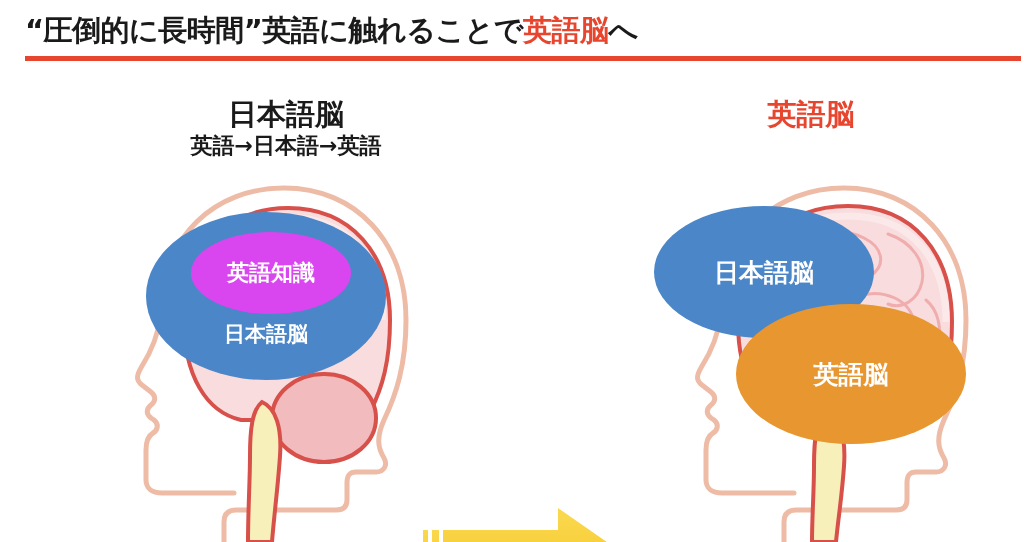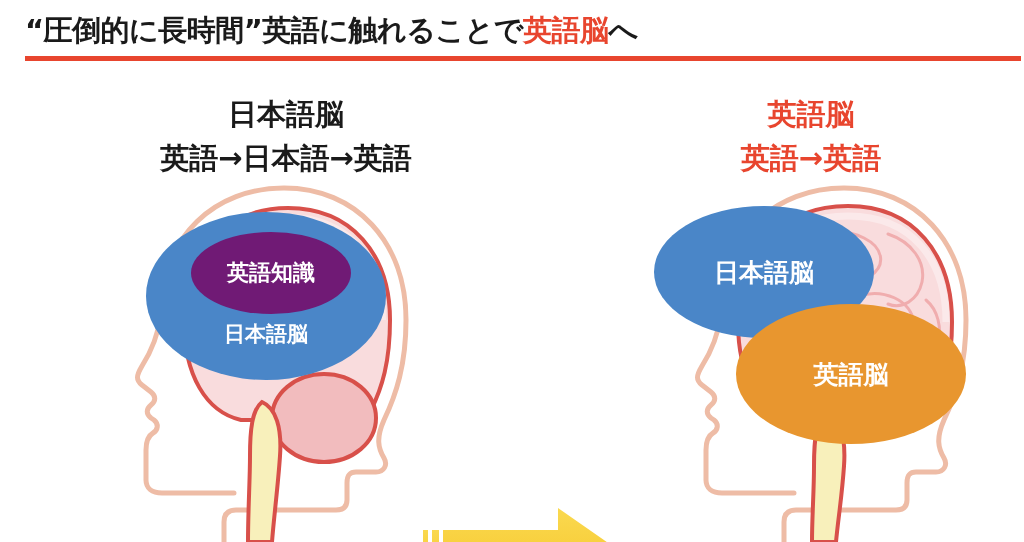--- a/index.html
+++ b/index.html
@@ -92,21 +92,21 @@
     width: 430px;
     color: #1a1a1a;
   }
   #right-head-text {
     left: 600px;
     top: 96px;
     width: 400px;
     color: #e8452e;
   }
   .head-l1 { font-size: 29px; display: block; }
-  .head-l2 { font-size: 29px; display: block; margin-top: 8px; }
+  .head-l2 { font-size: 22px; display: block; }
 
   
   #figures {
     position: absolute;
     left: 0;
     top: 180px;
     width: 1024px;
     height: 362px;
   }
   .fig {
@@ -139,21 +139,21 @@
 
   
   #blob-l-blue {
     left: 80px;  top: 32px;
     width: 240px; height: 168px;
     background: #4a86c8;
   }
   #blob-l-orange {
     left: 125px; top: 52px;
     width: 160px; height: 82px;
-    background: #701a75;
+    background: #d946ef;
   }
   #label-l-orange { font-size: 22px; }
   #label-l-blue {
     position: absolute;
     left: 80px; top: 140px;
     width: 240px;
     text-align: center;
     font-size: 21px;
     color: #ffffff;
     font-weight: bold;
@@ -198,21 +198,20 @@
     <div id="title-rule"></div>
   </div>
 
   <div class="col-head" id="left-head-text">
     <span class="head-l1">日本語脳</span>
     <span class="head-l2">英語→日本語→英語</span>
   </div>
 
   <div class="col-head" id="right-head-text">
     <span class="head-l1">英語脳</span>
-    <span class="head-l2">英語→英語</span>
   </div>
 
   <div id="figures">
 
     <div class="fig" id="fig-left">
       <svg viewBox="0 0 360 362">
 
         <path d="M95,135
                  C95,55 150,8 218,8
                  C290,8 340,62 340,140

